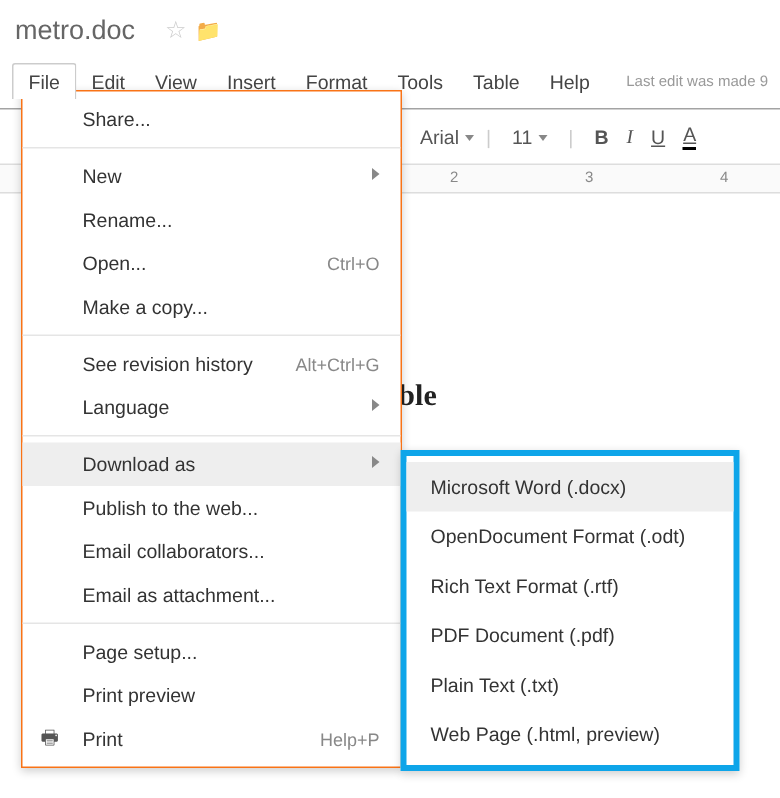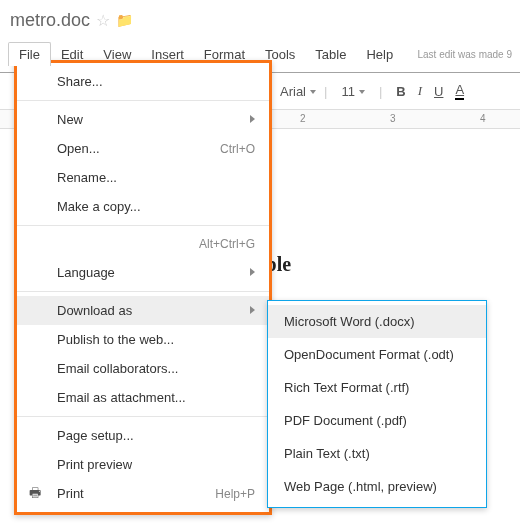--- a/index.html
+++ b/index.html
@@ -1,43 +1,43 @@
 <!DOCTYPE html>
 <html><head>
 <meta charset="utf-8">
 <style>
 body{margin:0;font-family:Arial,sans-serif;font-size:13px;color:#333;background:#fff;overflow:hidden;width:520px;height:532px;position:relative}
 .titlebar{display:flex;align-items:center;padding:8px 10px 4px;height:24px}
-.doc-title{font-size:18px;color:#666;margin-right:6px}
+.doc-title{font-size:18px;color:#666;margin-right:20px}
 .star{color:#ccc;font-size:16px;margin-right:6px}
 .folder{color:#ccc;font-size:14px}
 .menubar{display:flex;align-items:center;padding:6px 8px;border-bottom:1px solid #a3a3a3;font-size:13px;color:#444}
 .menubar .mi{padding:4px 10px;cursor:pointer}
 .menubar .mi.active{border:1px solid #ccc;border-bottom:none;background:#fff;border-radius:2px 2px 0 0;position:relative;z-index:20}
 .menubar .last-edit{margin-left:auto;color:#999;font-size:10px}
 .toolbar{display:flex;align-items:center;padding:6px 10px;border-bottom:1px solid #ddd;color:#555;font-size:13px;height:24px}
 .toolbar .font{margin-left:270px}
 .toolbar .sep{color:#ccc;margin:0 8px}
 .toolbar .sz{margin:16px 6px}
 .toolbar .b{font-weight:bold;margin:0 6px}
 .toolbar .i{font-style:italic;margin:0 6px;font-family:serif}
 .toolbar .u{text-decoration:underline;margin:0 6px}
 .toolbar .a{text-decoration:underline;margin:0 6px;border-bottom:2px solid #000;padding-bottom:1px}
 .ruler{height:18px;border-bottom:1px solid #ddd;background:#fafafa;position:relative;font-size:10px;color:#888}
 .ruler span{position:absolute;top:3px}
 .page{padding:20px 40px 20px 100px;font-family:Georgia,serif;font-size:15px;line-height:1.5;color:#222}
 .page h2{font-size:20px;font-weight:bold;margin:100px 0 20px}
-.dropdown{position:absolute;left:14px;top:60px;width:252px;background:#fff;border:3px solid #f97316;box-shadow:0 2px 6px rgba(0,0,0,.2);z-index:10;padding:4px 0}
+.dropdown{position:absolute;left:14px;top:60px;width:252px;background:#fff;border:1px solid #f97316;box-shadow:0 2px 6px rgba(0,0,0,.2);z-index:10;padding:4px 0}
 .dropdown .item{display:flex;align-items:center;padding:7px 14px 7px 40px;cursor:pointer;position:relative;color:#333}
 .dropdown .item.hover{background:#eee}
 .dropdown .item .arrow{margin-left:auto;color:#888;font-size:10px}
 .dropdown .item .sc{margin-left:auto;color:#888;font-size:12px}
 .dropdown .div{height:1px;background:#e5e5e5;margin:4px 0}
 .dropdown .picon{position:absolute;left:12px;color:#555}
-.submenu{position:absolute;left:267px;top:300px;width:218px;background:#fff;border:1px solid #0ea5e9;box-shadow:0 2px 6px rgba(0,0,0,.2);z-index:11;padding:4px 0}
+.submenu{position:absolute;left:267px;top:300px;width:218px;background:#fff;border:4px solid #0ea5e9;box-shadow:0 2px 6px rgba(0,0,0,.2);z-index:11;padding:4px 0}
 .submenu .sitem{padding:9px 16px;cursor:pointer;color:#333}
 .submenu .sitem.hover{background:#eee}
 .tri{display:inline-block;width:0;height:0;border-top:4px solid transparent;border-bottom:4px solid transparent;border-left:5px solid #888}
 .dd{display:inline-block;width:0;height:0;border-left:3px solid transparent;border-right:3px solid transparent;border-top:4px solid #888;margin-left:4px;vertical-align:middle}
 </style>
 </head>
 <body>
 
 <div class="titlebar">
   <span class="doc-title">metro.doc</span>
@@ -92,31 +92,32 @@
 <div class="dropdown">
   <div class="item">
       <span>Share...</span>
     </div>
   <div class="div"></div>
   <div class="item">
       <span>New</span>
       <span class="arrow"><span class="tri"></span></span>
     </div>
   <div class="item">
+      <span>Rename...</span>
+    </div>
+  <div class="item">
       <span>Open...</span>
       <span class="sc">Ctrl+O</span>
-    </div>
-  <div class="item">
-      <span>Rename...</span>
     </div>
   <div class="item">
       <span>Make a copy...</span>
     </div>
   <div class="div"></div>
   <div class="item">
+      <span>See revision history</span>
       <span class="sc">Alt+Ctrl+G</span>
     </div>
   <div class="item">
       <span>Language</span>
       <span class="arrow"><span class="tri"></span></span>
     </div>
   <div class="div"></div>
   <div class="item hover">
       <span>Download as</span>
       <span class="arrow"><span class="tri"></span></span>

